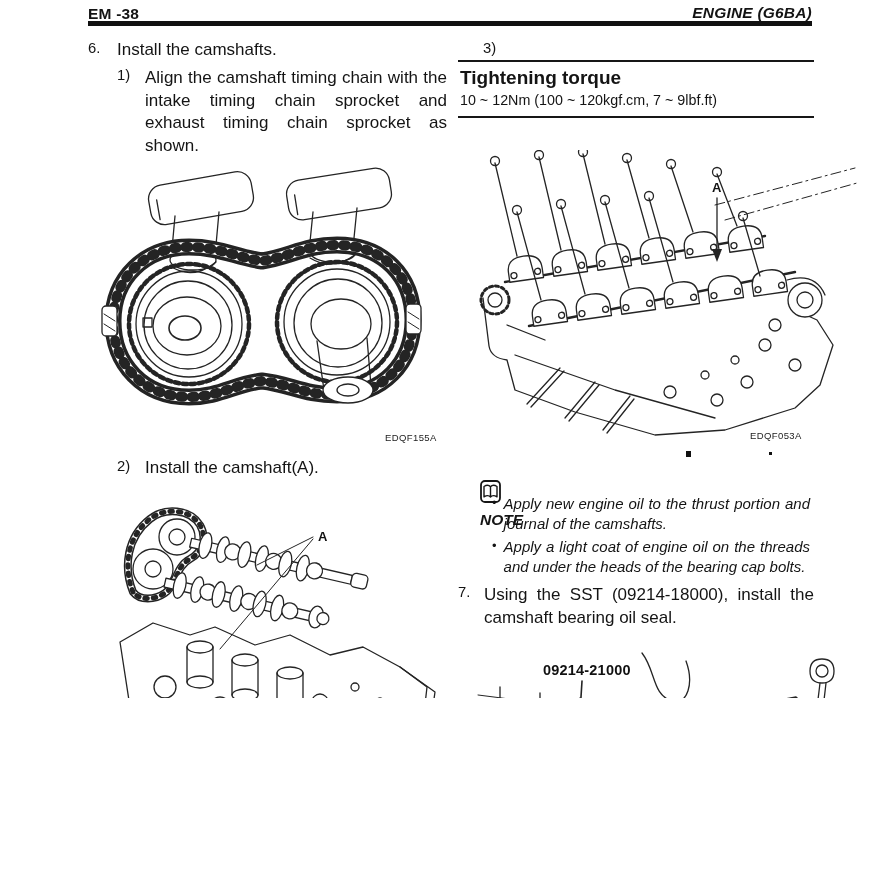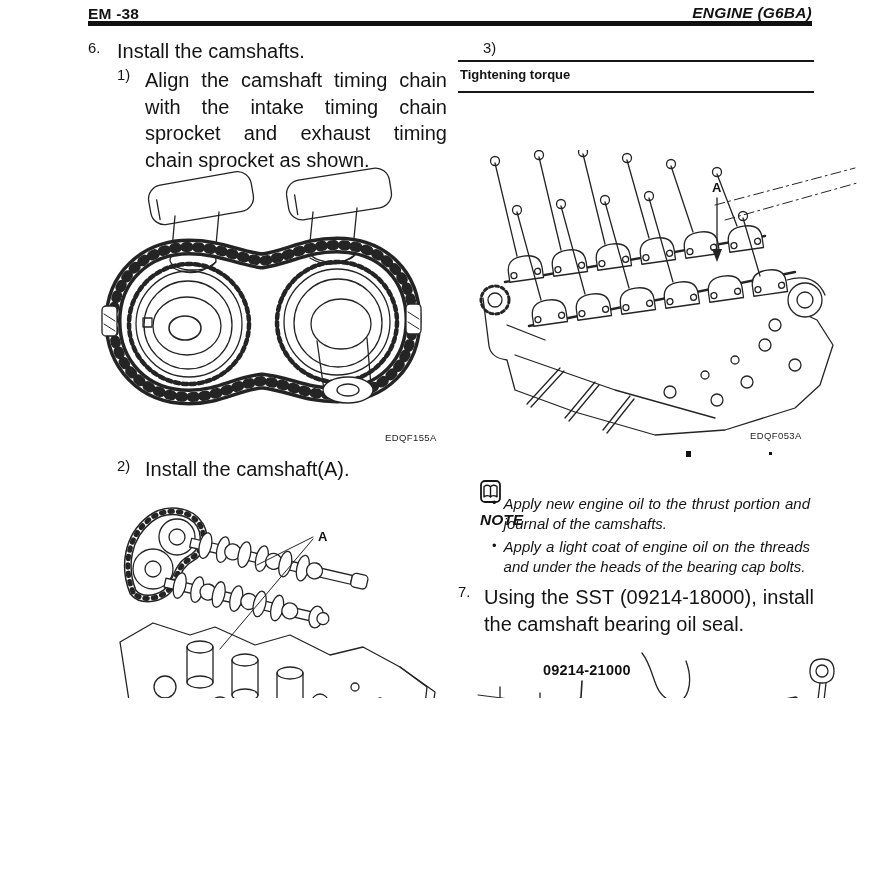--- a/index.html
+++ b/index.html
@@ -7,25 +7,25 @@
     position:relative;width:894px;height:698px;background:#fff;overflow:hidden;
     font-family:"Liberation Sans", sans-serif;color:#141414;
   }
   .abs{position:absolute;}
   
   .hdr-code{left:88px;top:5px;font-size:15.5px;font-weight:bold;letter-spacing:.2px;}
   .hdr-title{right:82px;top:4px;font-size:15.5px;font-weight:bold;letter-spacing:.2px;font-style:italic;}
   .hdr-rule{left:88px;top:21px;width:724px;height:5px;background:#111;}
   
   .stepnum{font-size:14.8px;}
-  .steptext{font-size:20px;}
+  .steptext{font-size:17px;}
   .just{text-align:justify;line-height:1.33;}
   
   .torque{left:458px;top:60px;width:352px;border-top:2px solid #161616;border-bottom:2px solid #161616;padding:5px 2px 7px 2px;}
-  .torque .t-title{font-size:13px;font-weight:bold;margin:0 0 2px 0;}
+  .torque .t-title{font-size:19px;font-weight:bold;margin:0 0 2px 0;}
   .torque .t-line{font-size:14.3px;line-height:1.28;}
   
   .note-head{left:480px;top:480px;display:flex;align-items:flex-start;gap:8px;flex-direction:column;}
   .note-label{font-size:15.5px;font-weight:bold;font-style:italic;}
   .note-list{left:492px;top:494px;width:318px;margin:0;padding:0;list-style:none;}
   .note-list li{display:flex;gap:7px;margin-bottom:3px;}
   .note-list .dot{font-size:13px;line-height:1.4;}
   .note-list .txt{font-style:italic;font-size:15px;line-height:1.33;text-align:justify;flex:1;}
   
   .cap{font-size:9.5px;letter-spacing:.4px;color:#222;}
@@ -197,20 +197,21 @@
     </g>
   </svg>
   <div class="abs cap" style="left:382px;top:790px;">EDQF054A</div>
 
   <div class="abs" style="left:483px;top:40px;width:330px;display:flex;">
     <span class="stepnum" style="width:28px;">3)</span>
   </div>
 
   <div class="abs torque">
     <div class="t-title">Tightening torque</div>
+    <div class="t-line">10 ~ 12Nm (100 ~ 120kgf.cm, 7 ~ 9lbf.ft)</div>
   </div>
 
   <svg class="abs fig" style="left:465px;top:150px;" width="395" height="300" viewBox="0 0 395 300">
     <path class="dashdot" d="M250,55 L390,18 M260,70 L392,33"></path>
 
     <g>
       <path d="M18,148 L24,196 Q26,208 42,210 L50,240 L110,262 L190,285 L260,280 L330,258 L355,235 L368,195 L352,170 L330,160"></path>
       <path d="M50,205 L150,240 L250,268 M42,175 L80,190"></path>
       <circle cx="30" cy="150" r="14" style="stroke-width:3;stroke-dasharray:3 3"></circle>
       <circle cx="30" cy="150" r="7"></circle>

